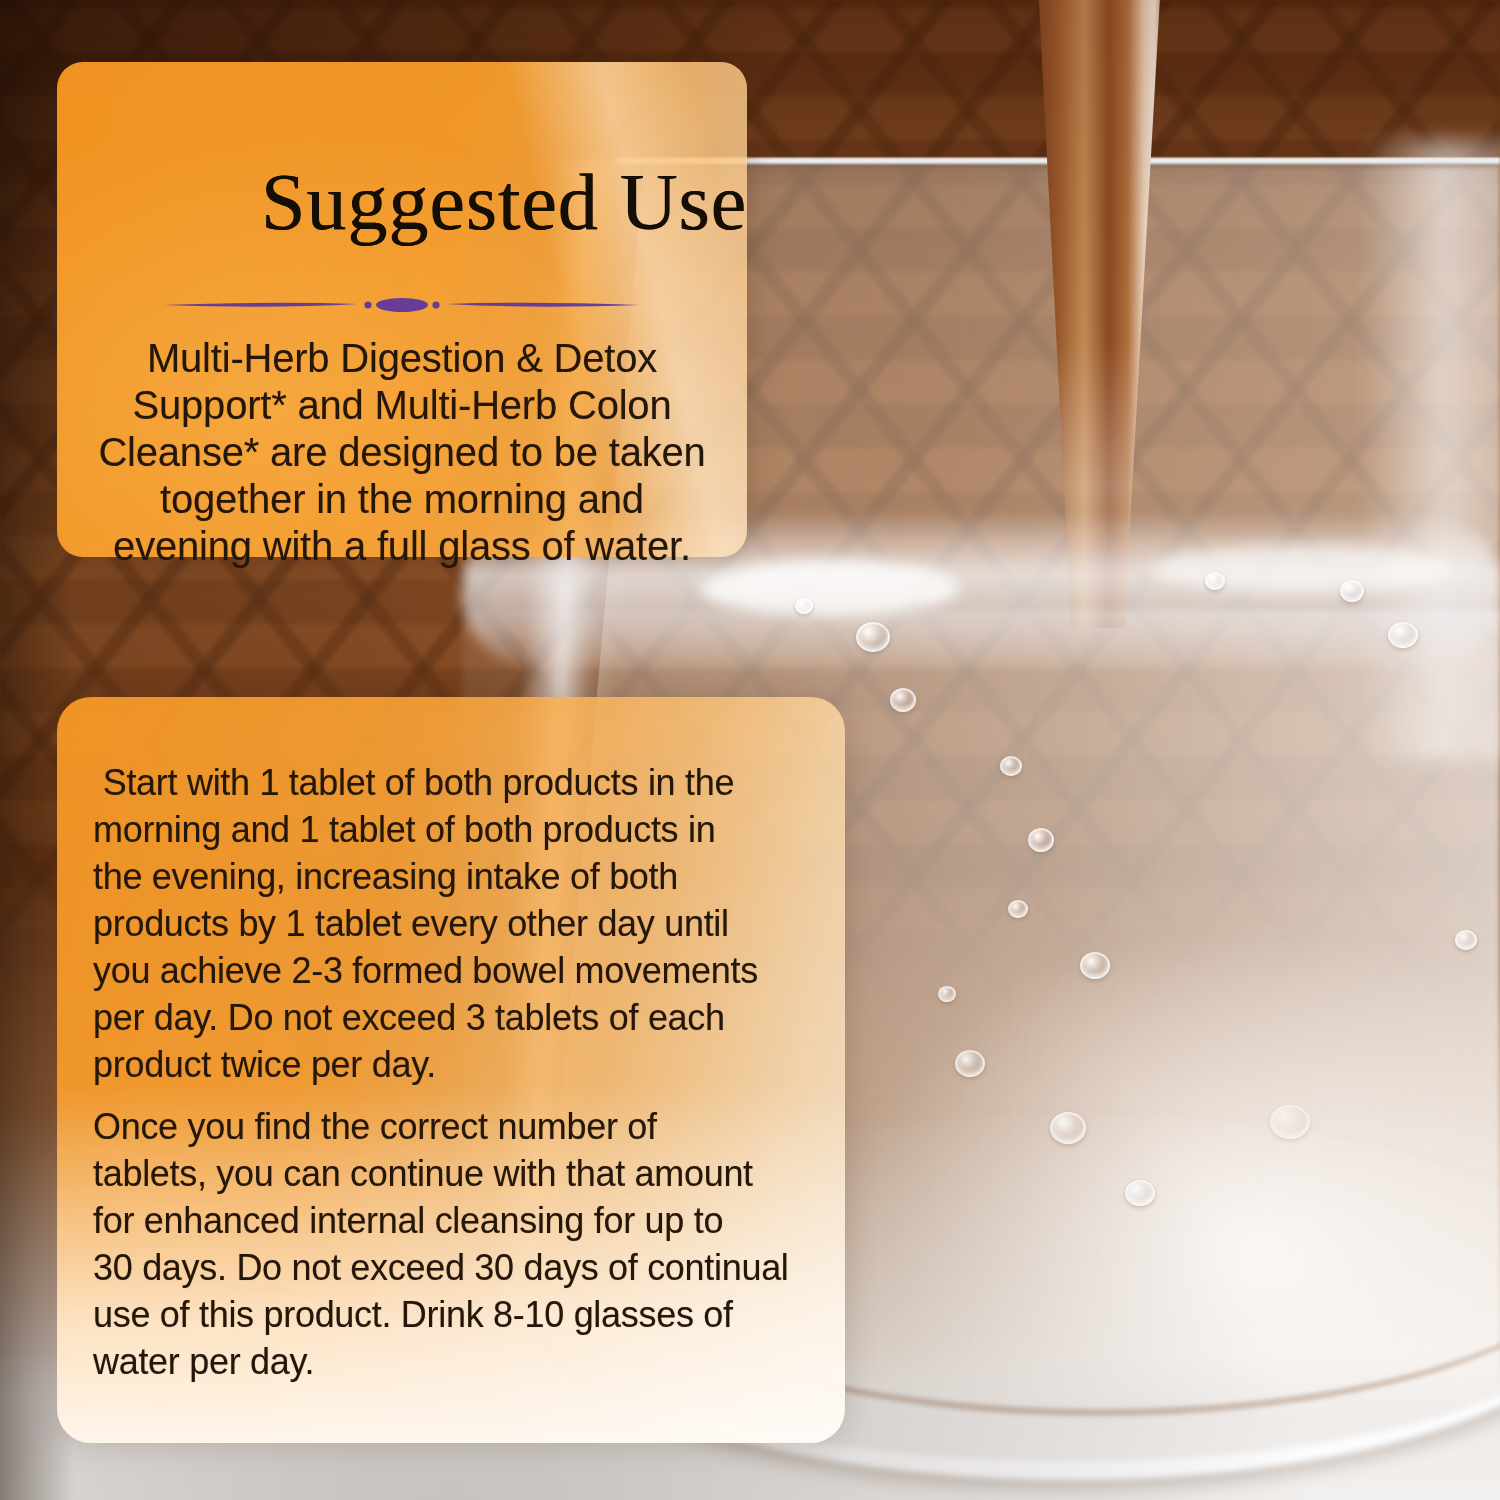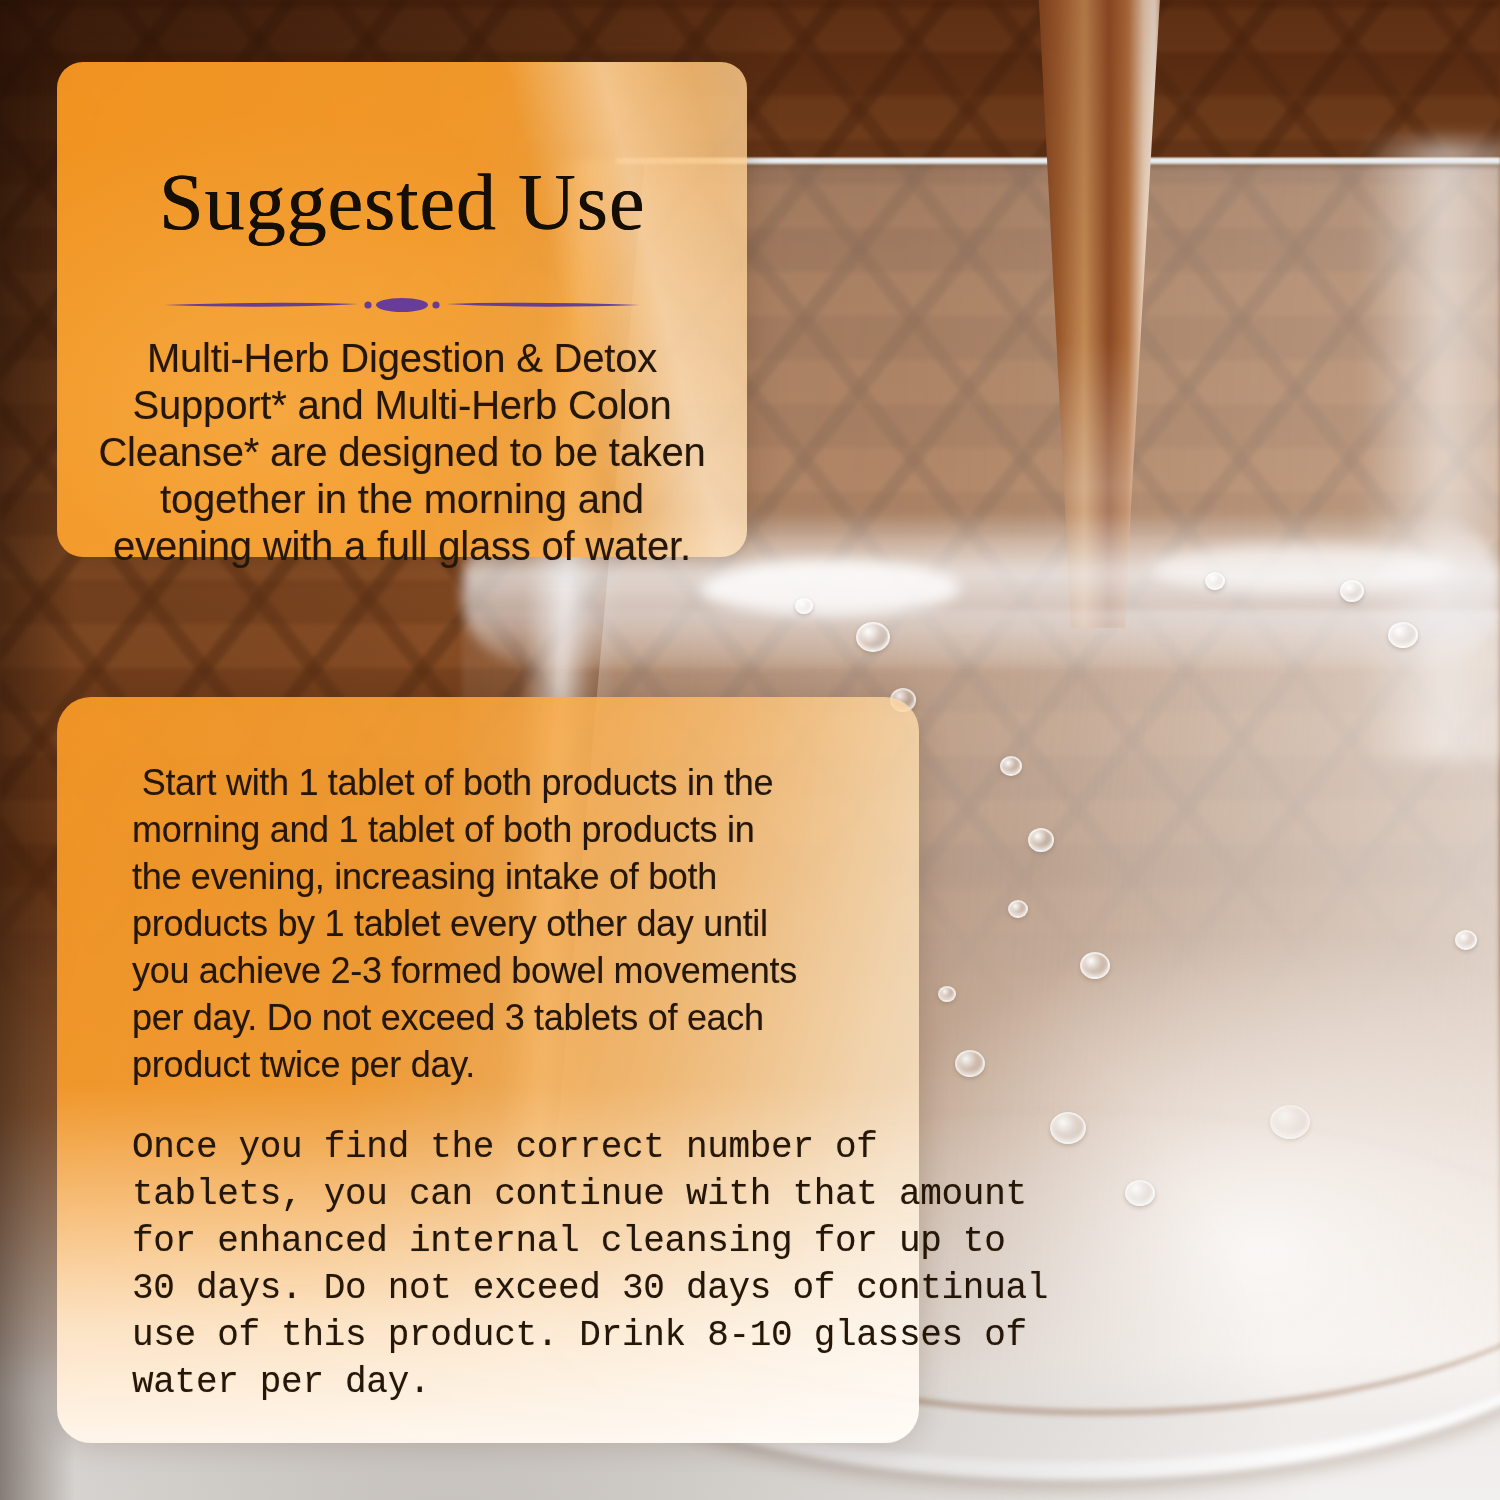--- a/index.html
+++ b/index.html
@@ -58,33 +58,33 @@
 
   
   .card{position:absolute;color:#241709;}
   .card-suggested{left:57px;top:62px;width:690px;height:495px;border-radius:26px;padding-top:46px;
     background:
       linear-gradient(76deg, rgba(255,255,255,0) 70%, rgba(255,247,238,.45) 82%, rgba(255,250,244,.15) 93%),
       radial-gradient(ellipse at 30% 70%, rgba(255,200,110,.35), transparent 60%),
       linear-gradient(100deg, rgba(246,151,34,.97) 0%, rgba(247,156,43,.96) 55%, rgba(248,168,66,.9) 74%, rgba(250,193,120,.8) 90%, rgba(251,205,146,.78) 100%);
     box-shadow:0 0 30px rgba(60,30,10,.25);}
   .card-title{font-family:"Liberation Serif",serif;font-size:80px;line-height:1;font-weight:400;
-    text-align:center;color:#150e05;letter-spacing:1px;text-shadow:.6px 0 0 #150e05;}
+    text-align:right;color:#150e05;letter-spacing:1px;text-shadow:.6px 0 0 #150e05;}
   .divider{display:block;margin:22px auto 0;width:480px;height:20px;opacity:.92;}
   .card-body{margin-top:20px;font-size:40px;line-height:47px;text-align:center;white-space:pre;
     letter-spacing:-.2px;text-shadow:0 0 1px rgba(70,40,12,.35);}
-  .card-directions{left:57px;top:697px;width:862px;height:746px;border-radius:34px;
-    padding:62px 18px 0 75px;
+  .card-directions{left:57px;top:697px;width:788px;height:746px;border-radius:34px;
+    padding:62px 18px 0 36px;
     background:
       linear-gradient(180deg, rgba(255,255,255,0) 52%, rgba(255,249,242,.75) 84%, rgba(255,252,249,.92) 100%),
       linear-gradient(104deg, rgba(246,152,38,.95) 0%, rgba(247,161,54,.92) 38%, rgba(249,190,114,.85) 66%, rgba(252,222,180,.82) 86%, rgba(253,238,216,.8) 100%);
     box-shadow:0 0 30px rgba(60,30,10,.18);}
   .card-directions p{margin:0;font-size:36px;line-height:47px;white-space:pre;
     letter-spacing:-.3px;text-shadow:0 0 1px rgba(70,40,12,.35);}
-  .card-directions p + p{margin-top:36px;font-family:Liberation Mono, monospace;}
+  .card-directions p + p{margin-top:15px;}
 </style>
 </head>
 <body>
 
 <div class="scene">
 
   <div class="bg-base"></div>
   <div class="bg-weave"></div>
   <div class="glass-body"></div>
   <div class="glass-left-wall"></div>

